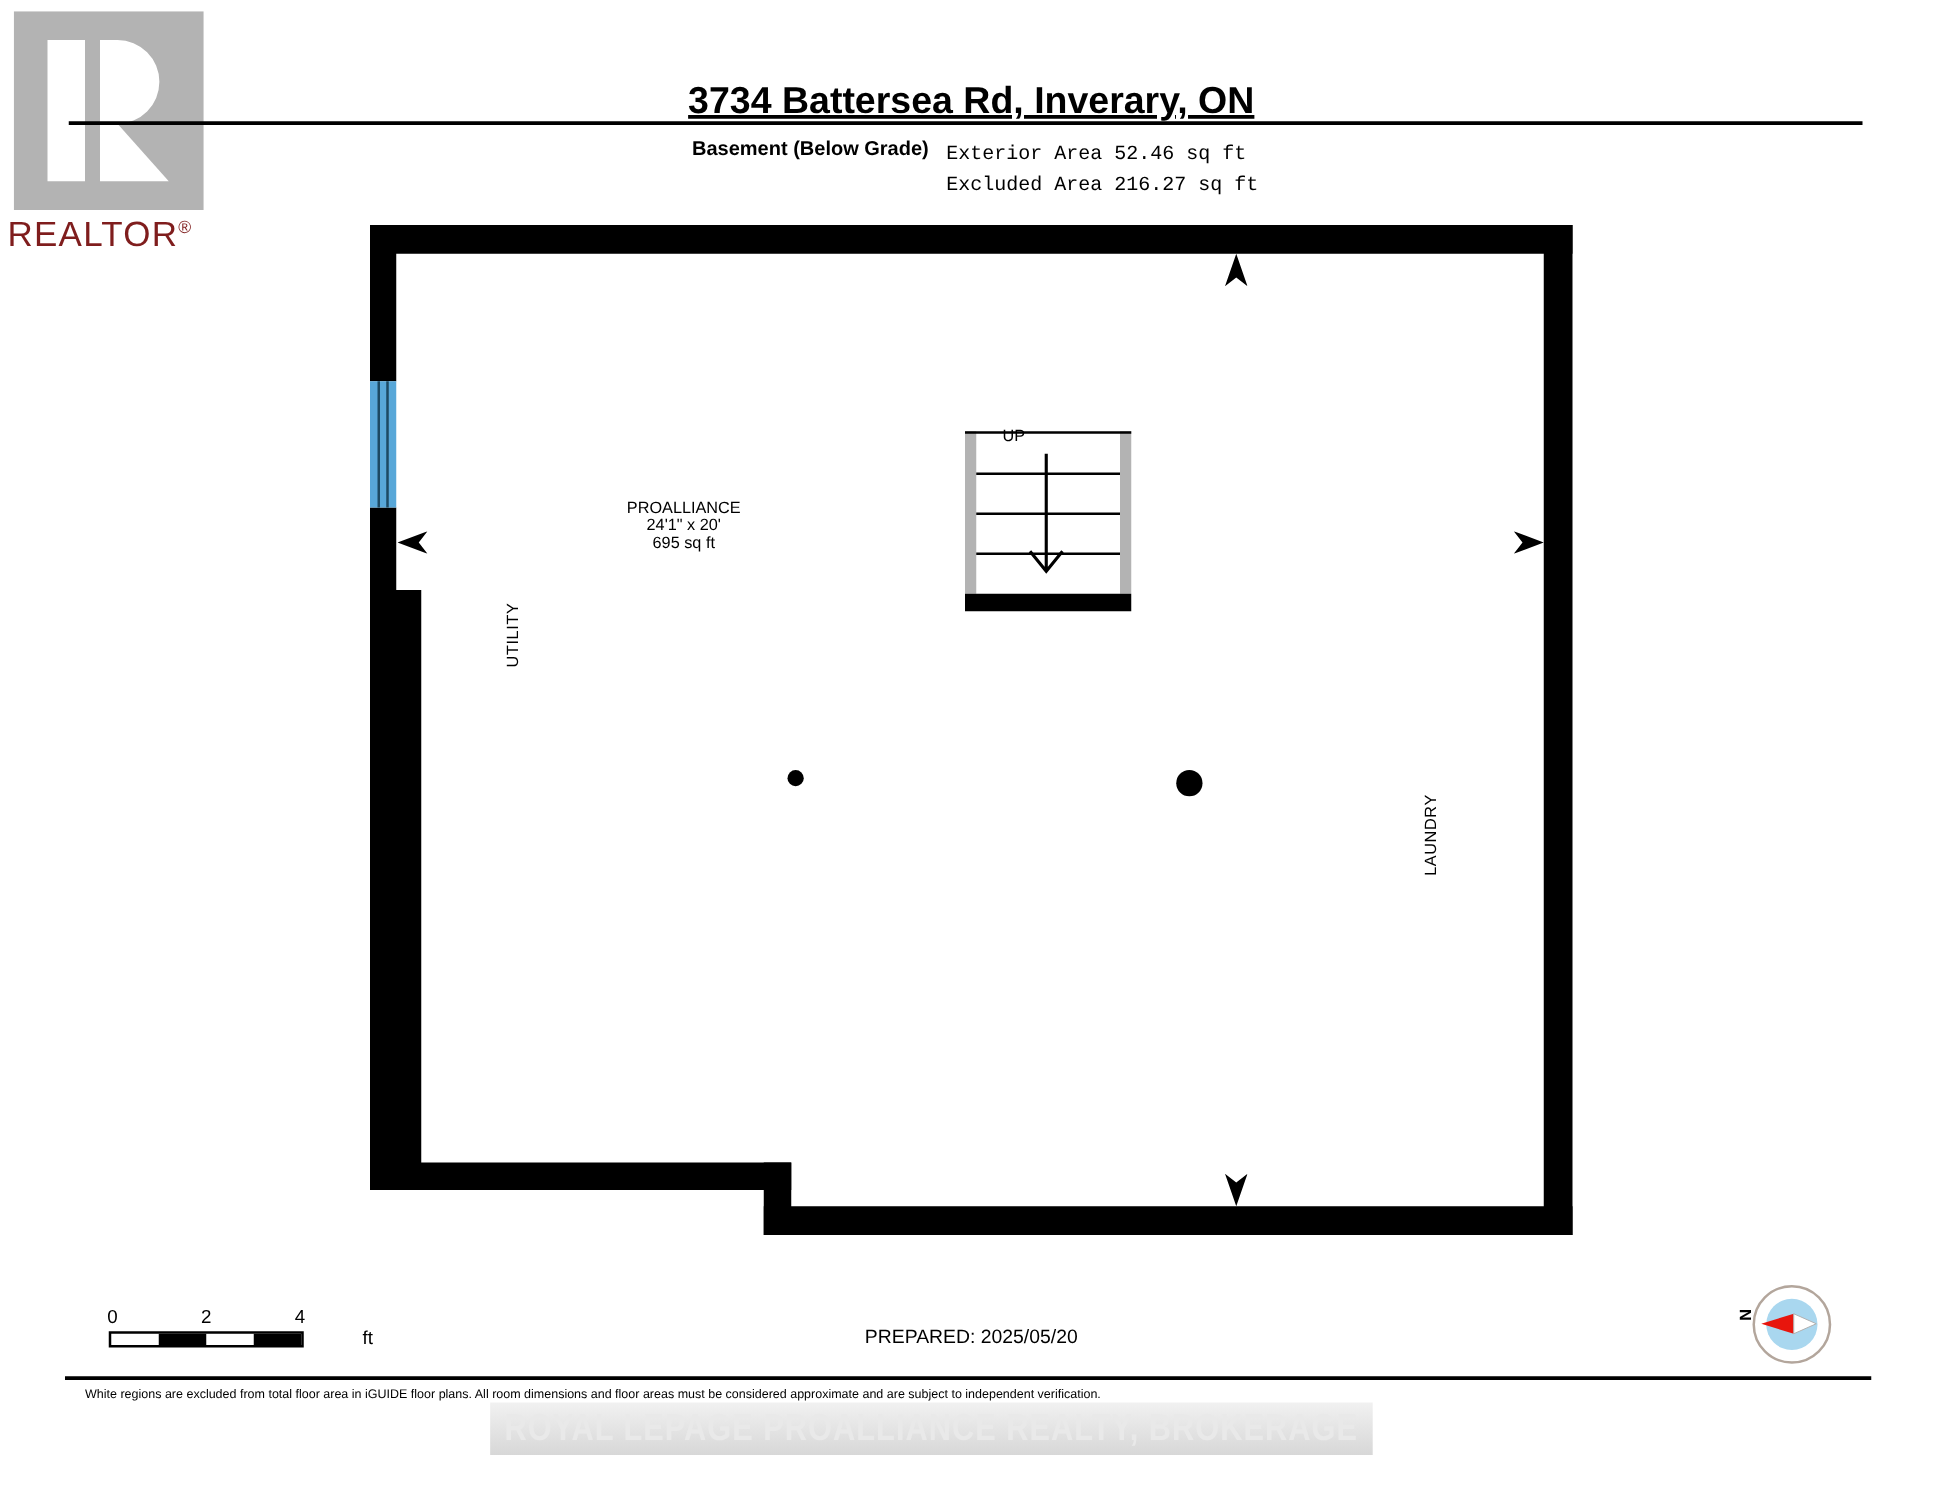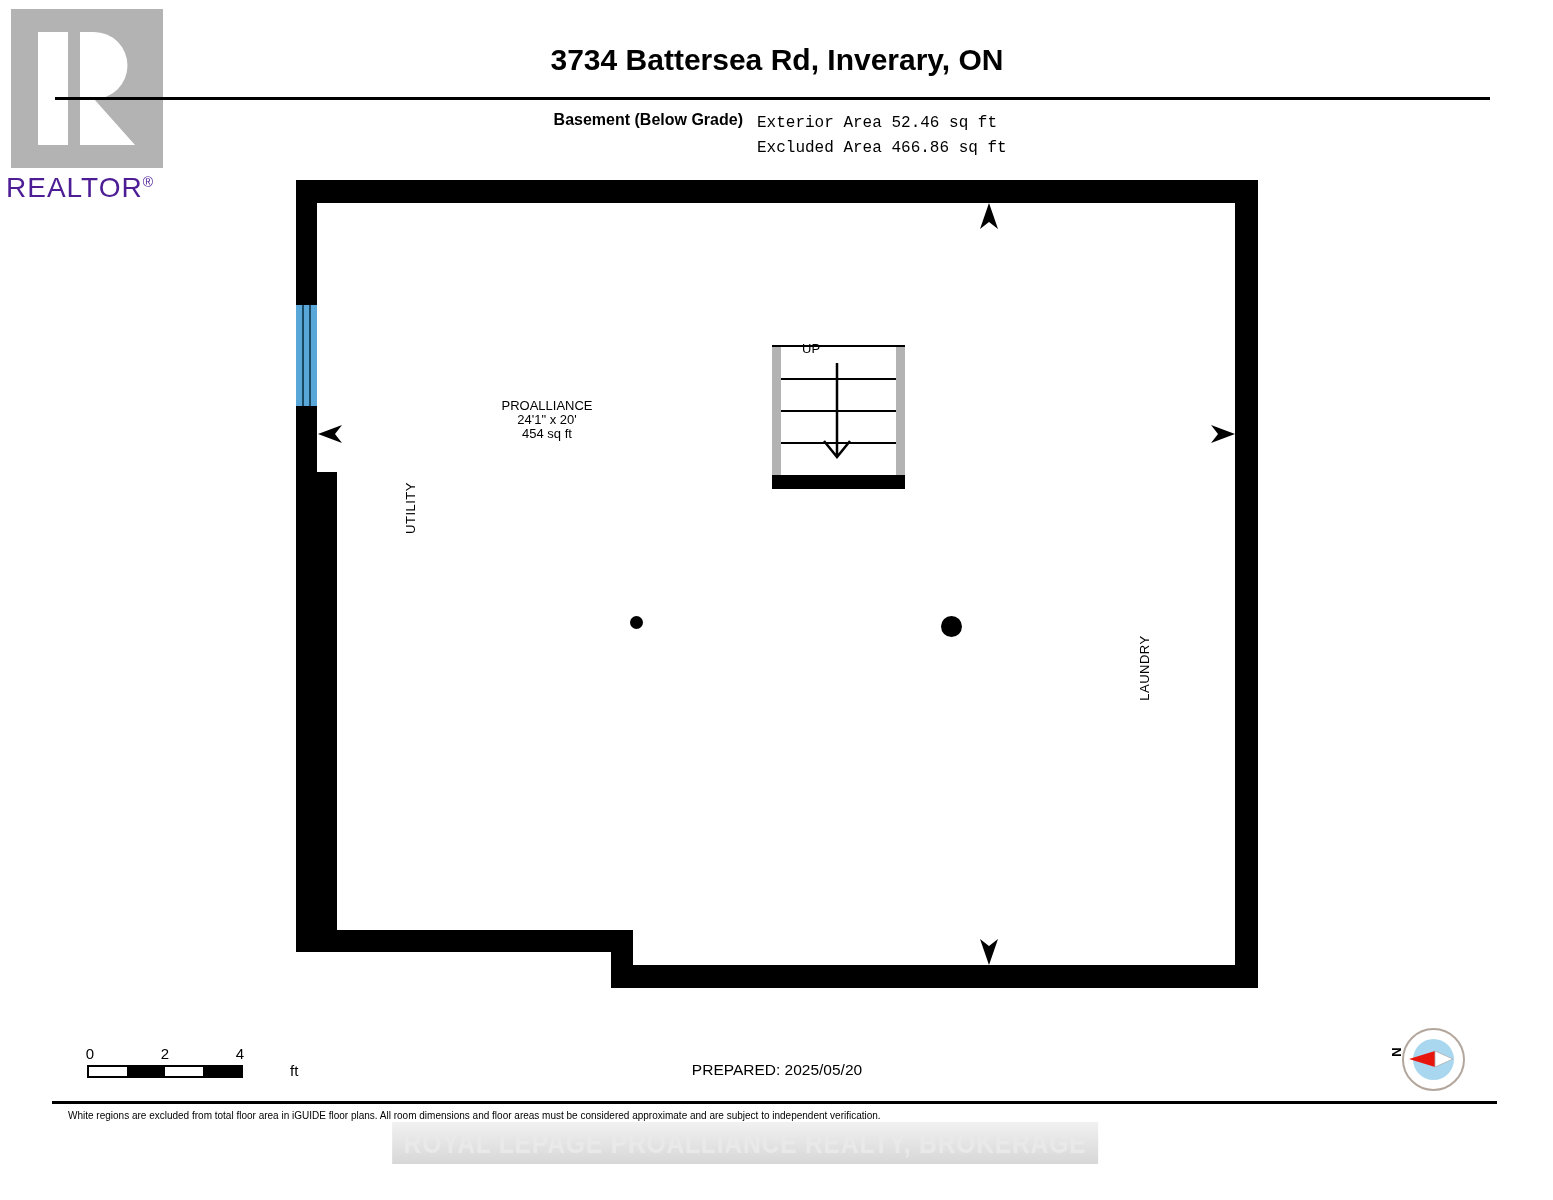--- a/index.html
+++ b/index.html
@@ -5,24 +5,24 @@
   html,body{margin:0;padding:0;background:#ffffff;}
   body{width:1553px;height:1200px;position:relative;overflow:hidden;
        font-family:"Liberation Sans", sans-serif;color:#000;}
   .abs{position:absolute;}
   .wall{position:absolute;background:#000;}
   .line{position:absolute;background:#000;}
 
   
   #logo-box{left:11px;top:9px;width:152px;height:159px;}
   #logo-text{left:6px;top:172px;width:170px;font-size:28px;letter-spacing:1px;
-             color:#4c1d95;font-weight:400;}
+             color:#7f1d1d;font-weight:400;}
   #logo-text sup{font-size:14px;}
-  #page-title{left:777px;top:43px;transform:translateX(-50%);white-space:nowrap;
-              font-size:30px;font-weight:bold;}
+  #page-title{left:777px;top:64px;transform:translateX(-50%);white-space:nowrap;
+              font-size:30px;font-weight:bold;text-decoration:underline;}
   #title-rule{left:55px;top:97px;width:1435px;height:3px;}
   #floor-label{right:810px;top:111px;font-size:16px;font-weight:bold;white-space:nowrap;margin-left:36px;}
   #area-lines{left:757px;top:111px;font-size:16px;line-height:25px;white-space:nowrap;font-family:Liberation Mono, monospace;}
 
   
   .plan-label{position:absolute;font-size:13px;white-space:nowrap;}
   #room-label{left:447px;top:399px;width:200px;text-align:center;line-height:14px;}
   #up-label{left:772px;top:311px;width:76px;text-align:left;padding-left:30px;box-sizing:border-box;margin-top:30px;}
   .v-label{position:absolute;transform:translate(-50%,-50%) rotate(-90deg);
            font-size:13px;letter-spacing:0.5px;white-space:nowrap;}
@@ -67,21 +67,21 @@
   <path d="M69 23 h14 a33 33 0 0 1 0 67 h-14 z" fill="#ffffff"></path>
   <path d="M69 90 L83 90 L124 136 L69 136 Z" fill="#ffffff"></path>
 </svg>
 <div id="logo-text" class="abs"><span>REALTOR</span><sup>®</sup></div>
 
 <div id="page-title" class="abs">3734 Battersea Rd, Inverary, ON</div>
 <div id="title-rule" class="line"></div>
 <div id="floor-label" class="abs">Basement (Below Grade)</div>
 <div id="area-lines" class="abs">
   <div>Exterior Area 52.46 sq ft</div>
-  <div>Excluded Area 466.86 sq ft</div>
+  <div>Excluded Area 216.27 sq ft</div>
 </div>
 
 <div class="wall" style="left:296px;top:180px;width:962px;height:23px;"></div>
 <div class="wall" style="left:1235px;top:180px;width:23px;height:808px;"></div>
 <div class="wall" style="left:611px;top:965px;width:647px;height:23px;"></div>
 <div class="wall" style="left:611px;top:930px;width:22px;height:58px;"></div>
 <div class="wall" style="left:296px;top:930px;width:337px;height:22px;"></div>
 <div class="wall" style="left:296px;top:180px;width:21px;height:125px;"></div>
 <div class="wall" style="left:296px;top:406px;width:21px;height:66px;"></div>
 <div class="wall" style="left:296px;top:472px;width:41px;height:480px;"></div>
@@ -99,21 +99,21 @@
 <div class="tread" style="left:781px;top:442px;width:115px;"></div>
 <div class="wall" style="left:772px;top:475px;width:133px;height:14px;"></div>
 <svg class="abs" style="left:820px;top:358px;" width="34" height="104" viewBox="0 0 34 104">
   <path d="M17 5 V99 M4 83 L17 99 L30 83" fill="none" stroke="#000" stroke-width="2.5"></path>
 </svg>
 <div id="up-label" class="plan-label">UP</div>
 
 <div id="room-label" class="plan-label">
   <div>PROALLIANCE</div>
   <div>24'1" x 20'</div>
-  <div>454 sq ft</div>
+  <div>695 sq ft</div>
 </div>
 
 <div class="v-label" style="left:410px;top:508px;">UTILITY</div>
 <div class="v-label" style="left:1144px;top:668px;">LAUNDRY</div>
 
 <div class="dot" style="left:630px;top:616px;width:13px;height:13px;"></div>
 <div class="dot" style="left:941px;top:616px;width:21px;height:21px;"></div>
 
 <svg class="abs" style="left:980px;top:203px;" width="18" height="26" viewBox="0 0 18 26">
   <polygon points="9,0 18,26 9,19 0,26" fill="#000"></polygon>

